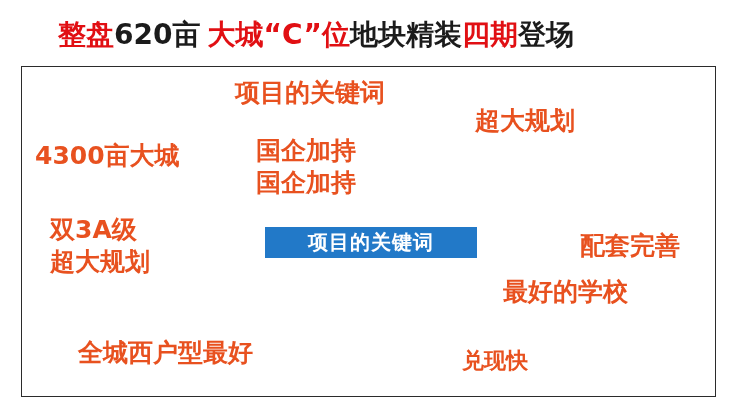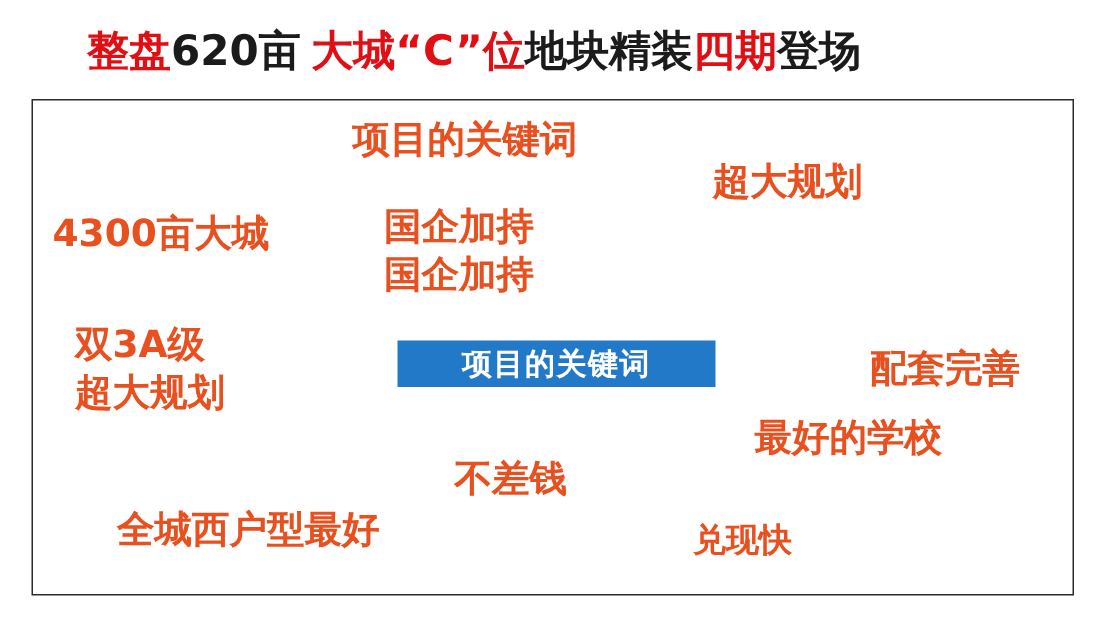--- a/index.html
+++ b/index.html
@@ -103,21 +103,20 @@
 
     <div class="kw two-line" style="left:28px; top:147px; font-size:25px;">
       <div>双3A级</div>
       <div>超大规划</div>
     </div>
 
     <div class="kw" style="left:518px; top:164px; font-size:25px;margin-left:40px;">配套完善</div>
 
     <div class="kw" style="left:481px; top:210px; font-size:25px;">最好的学校</div>
 
-    <div class="kw" style="left:281px; top:237px; font-size:25px;">不差钱</div>
 
     <div class="kw" style="left:56px; top:271px; font-size:25px;">全城西户型最好</div>
 
     <div class="kw" style="left:440px; top:281px; font-size:22px;">兑现快</div>
 
     <div id="keyword-chip" style="left:243px; top:160px; width:212px; height:31px; font-size:20px;">
       <span>项目的关键词</span>
     </div>
 
   </div>

